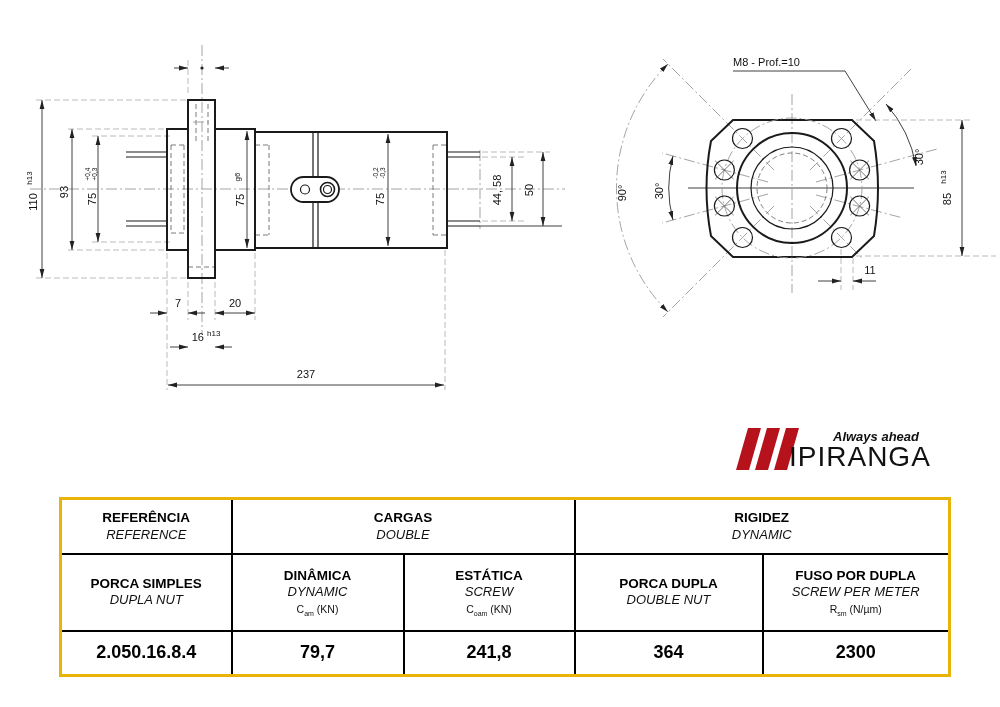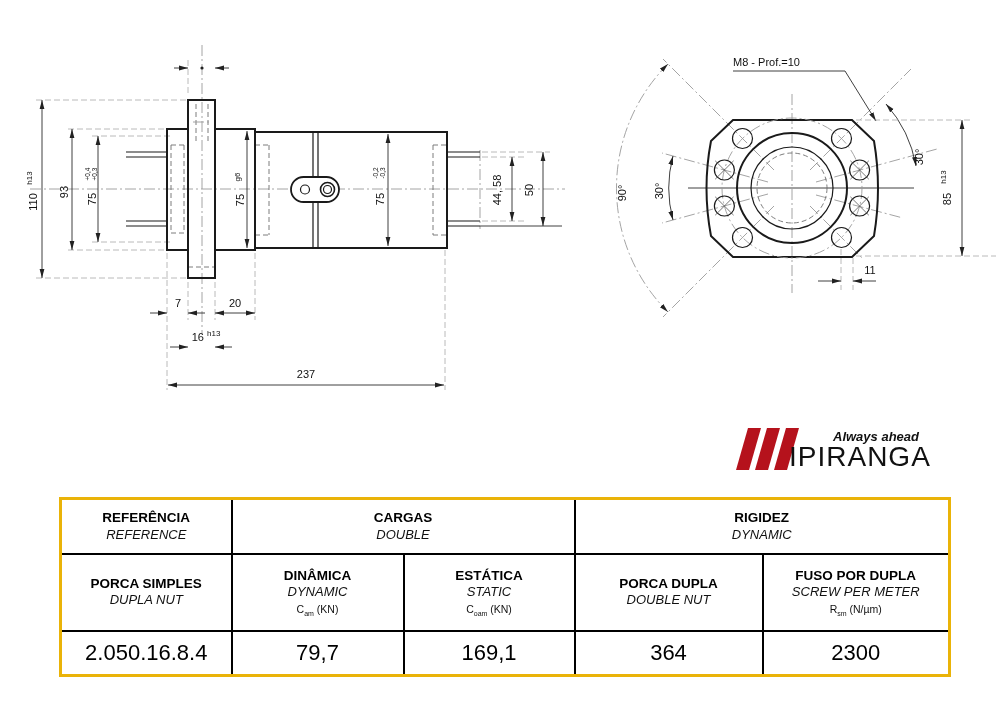--- a/index.html
+++ b/index.html
@@ -18,21 +18,21 @@
   .dmt{font-size:6.5px}
   
   .spec-wrap{position:absolute;left:59px;top:497px;}
   table.spec{border-collapse:collapse;table-layout:fixed;background:#fff;}
   table.spec td{border:2px solid #000;text-align:center;vertical-align:middle;padding:2px 4px;}
   table.spec{border:3px solid #eab308;}
   .pt{font-weight:bold;font-size:13.5px;color:#000;line-height:1.3;}
   .en{font-size:13px;color:#111;line-height:1.3;font-style:italic;}
   .un{font-size:10.5px;color:#111;margin-top:2px;}
   .un sub{font-size:7px;}
-  .val{font-weight:normal;font-size:22px;color:#000;}
+  .val{font-weight:bold;font-size:18px;color:#000;}
   .r1{height:55px}.r2{height:77px}.r3{height:45px}
 </style>
 </head>
 <body>
 
 
 
 <svg width="1000" height="497" viewBox="0 0 1000 497">
   <defs>
     <marker id="arr" markerWidth="11" markerHeight="8" refX="9" refY="3" orient="auto-start-reverse" markerUnits="userSpaceOnUse">
@@ -211,42 +211,42 @@
         <div class="pt">PORCA SIMPLES</div>
         <div class="en">DUPLA NUT</div>
       </td>
       <td>
         <div class="pt">DINÂMICA</div>
         <div class="en">DYNAMIC</div>
         <div class="un"><span>C</span><sub>am</sub><span> (KN)</span></div>
       </td>
       <td>
         <div class="pt">ESTÁTICA</div>
-        <div class="en">STATIC</div>
+        <div class="en">SCREW</div>
         <div class="un"><span>C</span><sub>oam</sub><span> (KN)</span></div>
       </td>
       <td>
         <div class="pt">PORCA DUPLA</div>
         <div class="en">DOUBLE NUT</div>
       </td>
       <td>
         <div class="pt">FUSO POR DUPLA</div>
         <div class="en">SCREW PER METER</div>
         <div class="un"><span>R</span><sub>sm</sub><span> (N/µm)</span></div>
       </td>
     </tr>
     <tr class="r3">
       <td>
             <div class="val">2.050.16.8.4</div>
           </td>
       <td>
             <div class="val">79,7</div>
           </td>
       <td>
-            <div class="val">169,1</div>
+            <div class="val">241,8</div>
           </td>
       <td>
             <div class="val">364</div>
           </td>
       <td>
             <div class="val">2300</div>
           </td>
     </tr>
   </tbody>
     </table>

